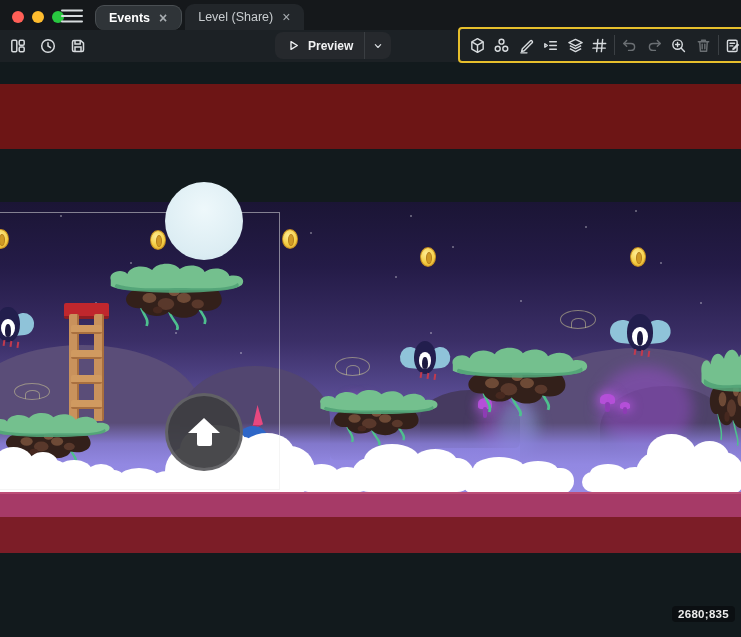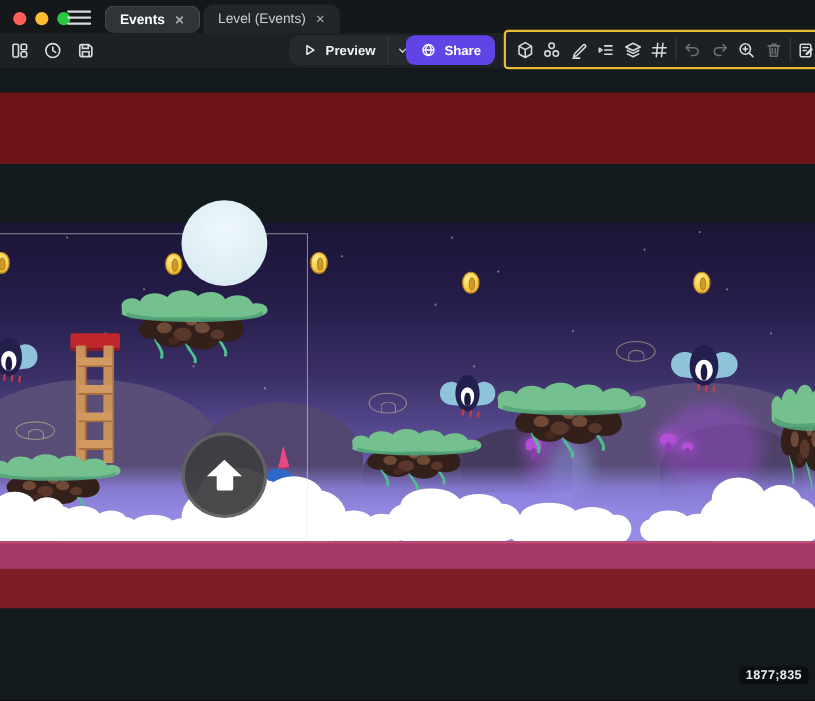--- a/index.html
+++ b/index.html
@@ -16,21 +16,21 @@
        background:#22262a;color:#c9cdd0;font-size:12.5px;white-space:nowrap;cursor:pointer;}
   .tab.active{background:#2f3438;border:1px solid #4a4f53;border-bottom:none;color:#fff;font-weight:bold;border-radius:9px;height:24px;}
   .tab .close{font-size:14px;color:#a9aeb2;line-height:1;padding:0 1px;cursor:pointer;}
   .tab svg{flex:0 0 auto;}
 
   
   .toolbar{position:absolute;left:0;top:30px;width:741px;height:32px;background:#1c2125;z-index:100;}
   .tb-left{position:absolute;left:8px;top:3px;height:26px;display:flex;align-items:center;gap:10px;}
   .icon-btn{width:20px;height:20px;display:flex;align-items:center;justify-content:center;cursor:pointer;}
   .icon-btn.dim{opacity:0.42;}
-  .preview-group{position:absolute;left:263px;top:2px;height:27px;background:#26292d;border-radius:8px;
+  .preview-group{position:absolute;left:275px;top:2px;height:27px;background:#26292d;border-radius:8px;
        display:flex;align-items:flex-start;color:#f1f2f3;cursor:pointer;}
   .preview-main{display:flex;align-items:center;gap:7px;padding:0 11px;font-weight:bold;font-size:12px;height:100%;}
   .preview-caret{width:26px;height:100%;display:flex;align-items:center;justify-content:center;border-left:1px solid #3a3e42;}
   .share-btn{position:absolute;left:369px;top:2px;height:27px;padding:0 13px;background:#6144e6;border-radius:8px;
        display:flex;align-items:center;gap:7px;color:#fff;font-weight:bold;font-size:12px;cursor:pointer;}
   .tool-group-right{position:absolute;left:458px;top:-3px;width:276px;height:32px;border:2.5px solid #e6bf2c;
        border-radius:4px;display:flex;align-items:center;justify-content:space-between;padding:0 7px;background:#1c2125;}
   .vdiv{width:1px;height:20px;background:#3b4044;}
 
   
@@ -89,21 +89,21 @@
 
 <div class="app">
 
   <div class="stage">
     <div class="sky"></div>
     <div class="band-red-top"></div>
     <div class="fog"></div>
     <div class="win-border"></div>
     <div class="band-magenta"></div>
     <div class="band-red-bottom"></div>
-    <div class="coord-badge">1877;835</div>
+    <div class="coord-badge">2680;835</div>
   <div class="star" style="position: absolute; left: 60px; top: 215px; width: 2px; height: 2px; z-index: 1;"></div>
       <div class="star" style="position: absolute; left: 130px; top: 262px; width: 2px; height: 2px; z-index: 1;"></div>
       <div class="star" style="position: absolute; left: 310px; top: 232px; width: 2px; height: 2px; z-index: 1;"></div>
       <div class="star" style="position: absolute; left: 395px; top: 276px; width: 2px; height: 2px; z-index: 1;"></div>
       <div class="star" style="position: absolute; left: 452px; top: 246px; width: 2px; height: 2px; z-index: 1;"></div>
       <div class="star" style="position: absolute; left: 520px; top: 300px; width: 2px; height: 2px; z-index: 1;"></div>
       <div class="star" style="position: absolute; left: 585px; top: 226px; width: 2px; height: 2px; z-index: 1;"></div>
       <div class="star" style="position: absolute; left: 660px; top: 262px; width: 2px; height: 2px; z-index: 1;"></div>
       <div class="star" style="position: absolute; left: 700px; top: 302px; width: 2px; height: 2px; z-index: 1;"></div>
       <div class="star" style="position: absolute; left: 240px; top: 352px; width: 2px; height: 2px; z-index: 1;"></div>
@@ -289,21 +289,21 @@
       <svg width="22" height="16" viewBox="0 0 22 16">
           <path d="M1 2.5h20M1 8h20M1 13.5h20" stroke="#d7dbde" stroke-width="2" stroke-linecap="round"></path>
         </svg>
     </span>
     <div class="tabs">
       <div class="tab active">
         <span>Events</span>
         <span class="close">×</span>
       </div>
       <div class="tab">
-        <span>Level (Events)</span>
+        <span>Level (Share)</span>
         <span class="close">×</span>
       </div>
     </div>
   </div>
 
   <div class="toolbar">
     <div class="tb-left">
       <span class="icon-btn">
         <svg width="18" height="18" viewBox="0 0 18 18" fill="none" stroke="#d7dbde" stroke-width="1.5">
             <rect x="2.8" y="3.2" width="5" height="11.6" rx="1.2"></rect>
@@ -332,29 +332,20 @@
           </svg>
         <span>Preview</span>
       </span>
       <span class="preview-caret">
         <svg width="12" height="12" viewBox="0 0 18 18">
             <path d="M5 7 9 11.2 13 7" fill="none" stroke="#d7dbde" stroke-width="1.8" stroke-linecap="round" stroke-linejoin="round"></path>
           </svg>
       </span>
     </div>
 
-    <span class="share-btn">
-      <svg width="15" height="15" viewBox="0 0 18 18">
-          <g fill="none" stroke="#fff" stroke-width="1.5">
-            <circle cx="9" cy="9" r="6"></circle>
-            <path d="M3 9h12M9 3c-4.3 3.9-4.3 8.1 0 12M9 3c4.3 3.9 4.3 8.1 0 12"></path>
-          </g>
-        </svg>
-      <span>Share</span>
-    </span>
 
     <div class="tool-group-right">
       <span class="icon-btn">
         <svg width="17" height="17" viewBox="0 0 18 18" fill="none" stroke="#d7dbde" stroke-width="1.5" stroke-linejoin="round">
             <path d="M9 1.8 15 5.2v7.6L9 16.2 3 12.8V5.2Z"></path>
             <path d="M3 5.2 9 8.6l6-3.4M9 8.6v7.6"></path>
           </svg>
       </span>
       <span class="icon-btn">
         <svg width="17" height="17" viewBox="0 0 18 18" fill="none" stroke="#d7dbde" stroke-width="1.5">

